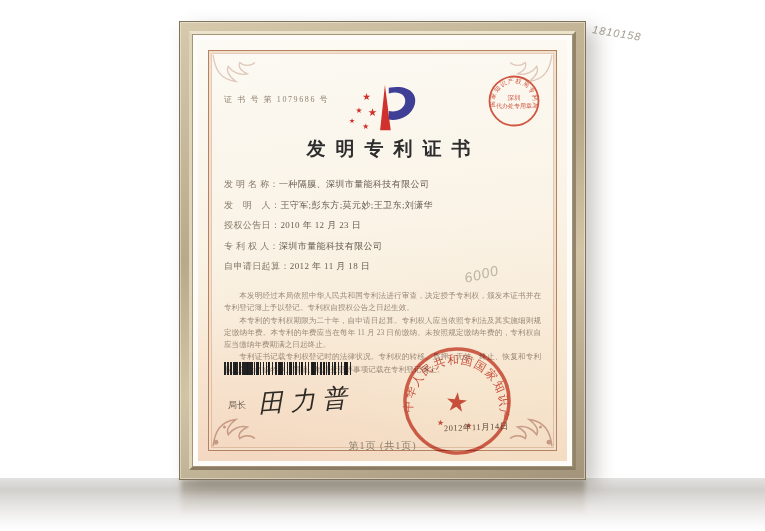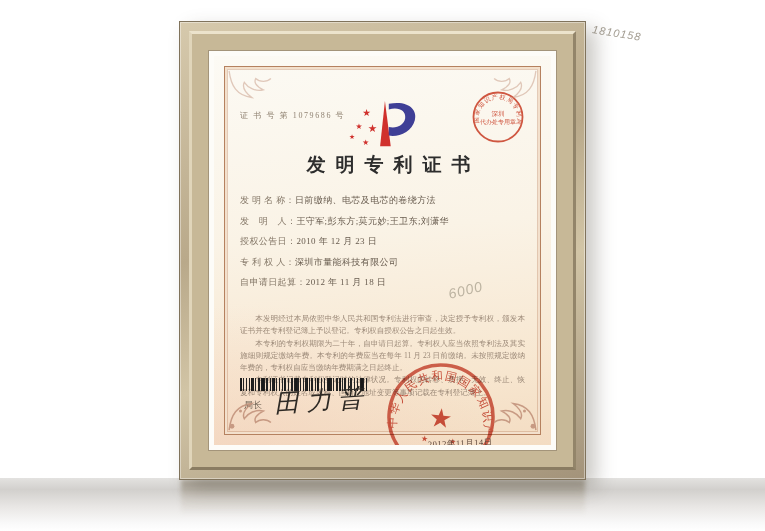--- a/index.html
+++ b/index.html
@@ -15,21 +15,21 @@
     filter:blur(2px); }
 
   
   .frame { position:absolute; left:179px; top:21px; width:407px; height:459px;
     background:linear-gradient(160deg,#d6c9ac 0%,#b9a98a 40%,#d2c5a6 62%,#a3937a 100%);
     border:1px solid #80735c; padding:9px;
     box-shadow:10px 8px 18px rgba(70,62,48,.28), inset 0 0 0 1px rgba(255,255,255,.4); }
   .f-bevel { width:100%; height:100%;
     border-style:solid; border-width:3px;
     border-color:#ece3cc #93856a #8a7c62 #e0d5ba;
-    background:#c7b897; padding:16px; }
+    background:#c7b897; padding:0; }
   .f-lip { width:100%; height:100%; border:1px solid #a3947a; background:#fdfcf8; padding:5px; }
 
   
   .cert { position:relative; width:100%; height:100%;
     background:
       radial-gradient(120% 60% at 10% 100%, rgba(242,205,185,.45), rgba(242,205,185,0) 60%),
       linear-gradient(175deg,#fcfaf4 0%,#faf3e6 45%,#f7e6cf 82%,#f3dcc2 100%);
     overflow:hidden; }
   .cert-border { position:absolute; inset:10px; border:1.5px solid #b5815f;
     box-shadow:inset 0 0 0 2px #f3e0cc, inset 0 0 0 3px rgba(197,148,118,.45); pointer-events:none; }
@@ -45,31 +45,31 @@
 
   .fields { position:absolute; left:26px; right:26px; top:140px; font-size:9px; color:#7b6e60; }
   .field { margin-bottom:11.5px; line-height:9px; letter-spacing:.4px; white-space:nowrap; }
   .field .lab { color:#857868; }
   .field .val { color:#685c4f; }
 
   .pencil-6000 { position:absolute; right:68px; top:226px; font-size:14px; color:#bcb3a1;
     font-family:"Liberation Sans","DejaVu Sans",sans-serif; font-style:italic;
     transform:rotate(-14deg); letter-spacing:1px; }
 
-  .paras { position:absolute; left:26px; right:26px; top:257px;
+  .paras { position:absolute; left:26px; right:26px; top:250px;
     font-size:7.6px; line-height:1.62; color:#9c8a79; text-align:justify; }
   .paras p { text-indent:2em; margin:0; }
 
   .barcode { position:absolute; left:26px; top:322px; width:128px; height:13px;
     background:
       repeating-linear-gradient(90deg,#222 0 1.5px,transparent 1.5px 3px),
       repeating-linear-gradient(90deg,#222 0 1px,transparent 1px 6.5px),
       repeating-linear-gradient(90deg,#1a1a1a 0 2.5px,transparent 2.5px 11px); }
 
-  .director { position:absolute; left:30px; top:328px; display:flex; align-items:center; }
+  .director { position:absolute; left:30px; top:344px; display:flex; align-items:center; }
   .director-label { font-size:9px; color:#6e6253; margin-right:12px; margin-top:10px; }
   .signature { font-size:25px; font-style:italic; color:#2e2a25; letter-spacing:7px;
     transform:rotate(-4deg); font-weight:500; }
 
   .seal { position:absolute; right:54px; top:305px; width:112px; height:112px;
     mix-blend-mode:multiply; opacity:.88; transform:rotate(6deg); }
   .seal-date { position:absolute; right:58px; top:382px; font-size:8.5px; color:#5d463a;
     letter-spacing:.5px; transform:rotate(-2deg); z-index:5; }
 
   .footer { position:absolute; left:0; right:0; top:399px; text-align:center;
@@ -121,21 +121,21 @@
             <text x="19" y="32" font-size="8" fill="#d0312d" text-anchor="middle">★</text>
             <text x="33" y="35" font-size="11" fill="#d0312d" text-anchor="middle">★</text>
             <text x="12" y="43" font-size="7" fill="#d0312d" text-anchor="middle">★</text>
             <text x="26" y="49" font-size="8" fill="#d0312d" text-anchor="middle">★</text>
           </svg>
 
           <div class="title">发明专利证书</div>
 
           <div class="fields">
             <div class="field">
-              <span class="lab">发 明 名 称：</span><span class="val">日前缴纳、电芯及电芯的卷绕方法</span>
+              <span class="lab">发 明 名 称：</span><span class="val">一种隔膜、深圳市量能科技有限公司</span>
             </div>
             <div class="field">
               <span class="lab">发　明　人：</span><span class="val">王守军;彭东方;莫元妙;王卫东;刘潇华</span>
             </div>
             <div class="field">
               <span class="lab">授权公告日：</span><span class="val">2010 年 12 月 23 日</span>
             </div>
             <div class="field">
               <span class="lab">专 利 权 人：</span><span class="val">深圳市量能科技有限公司</span>
             </div>

